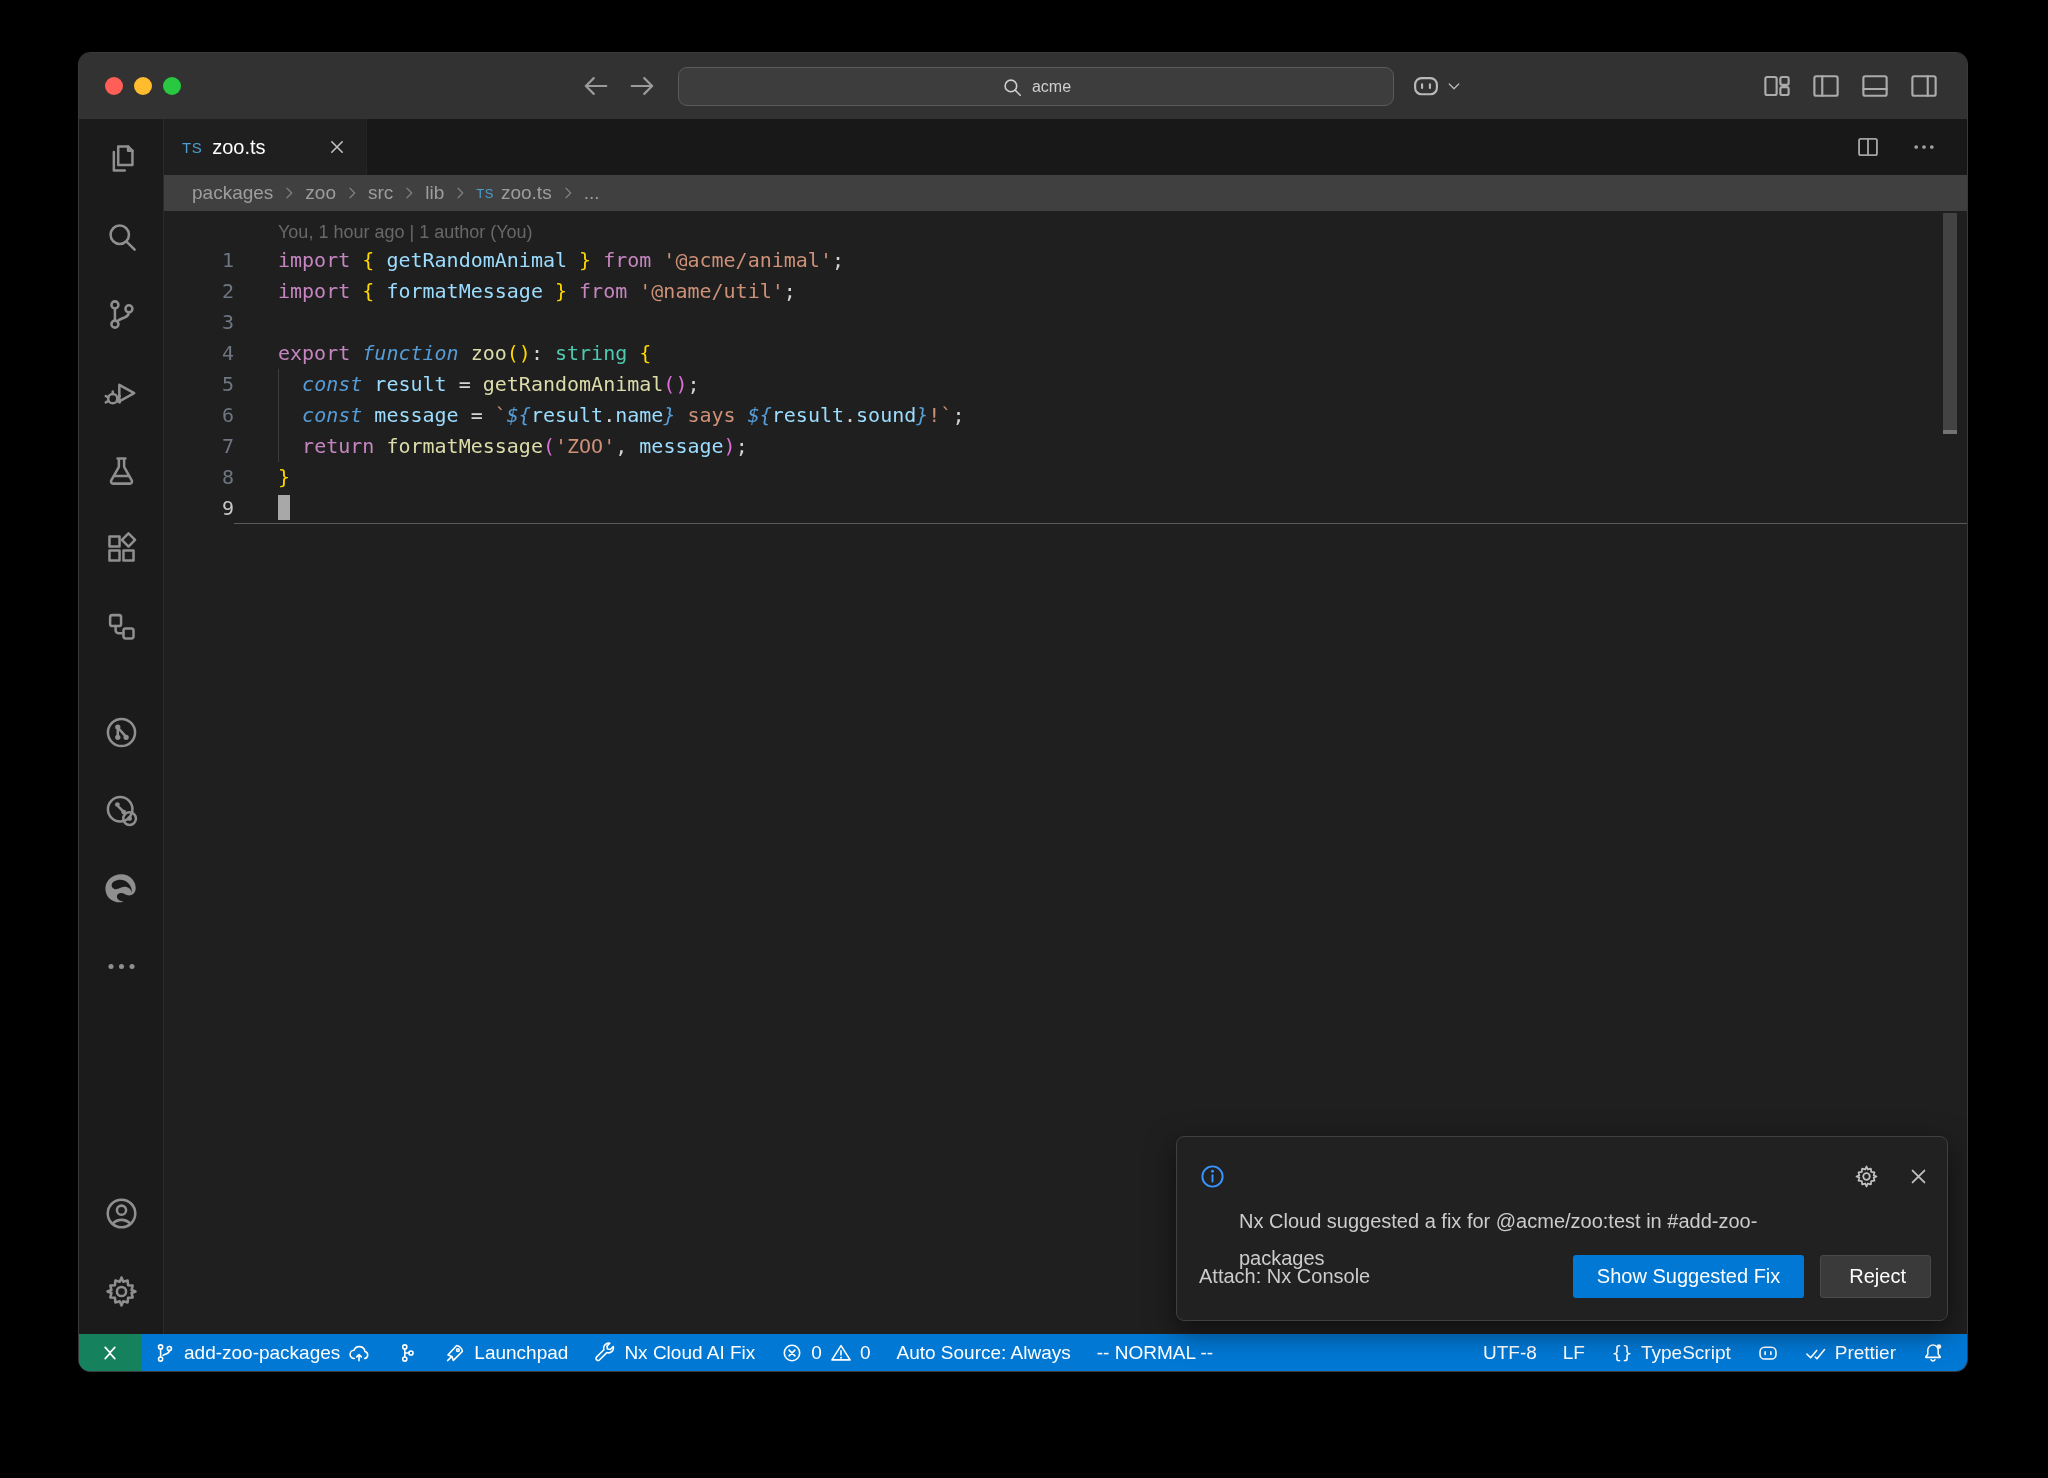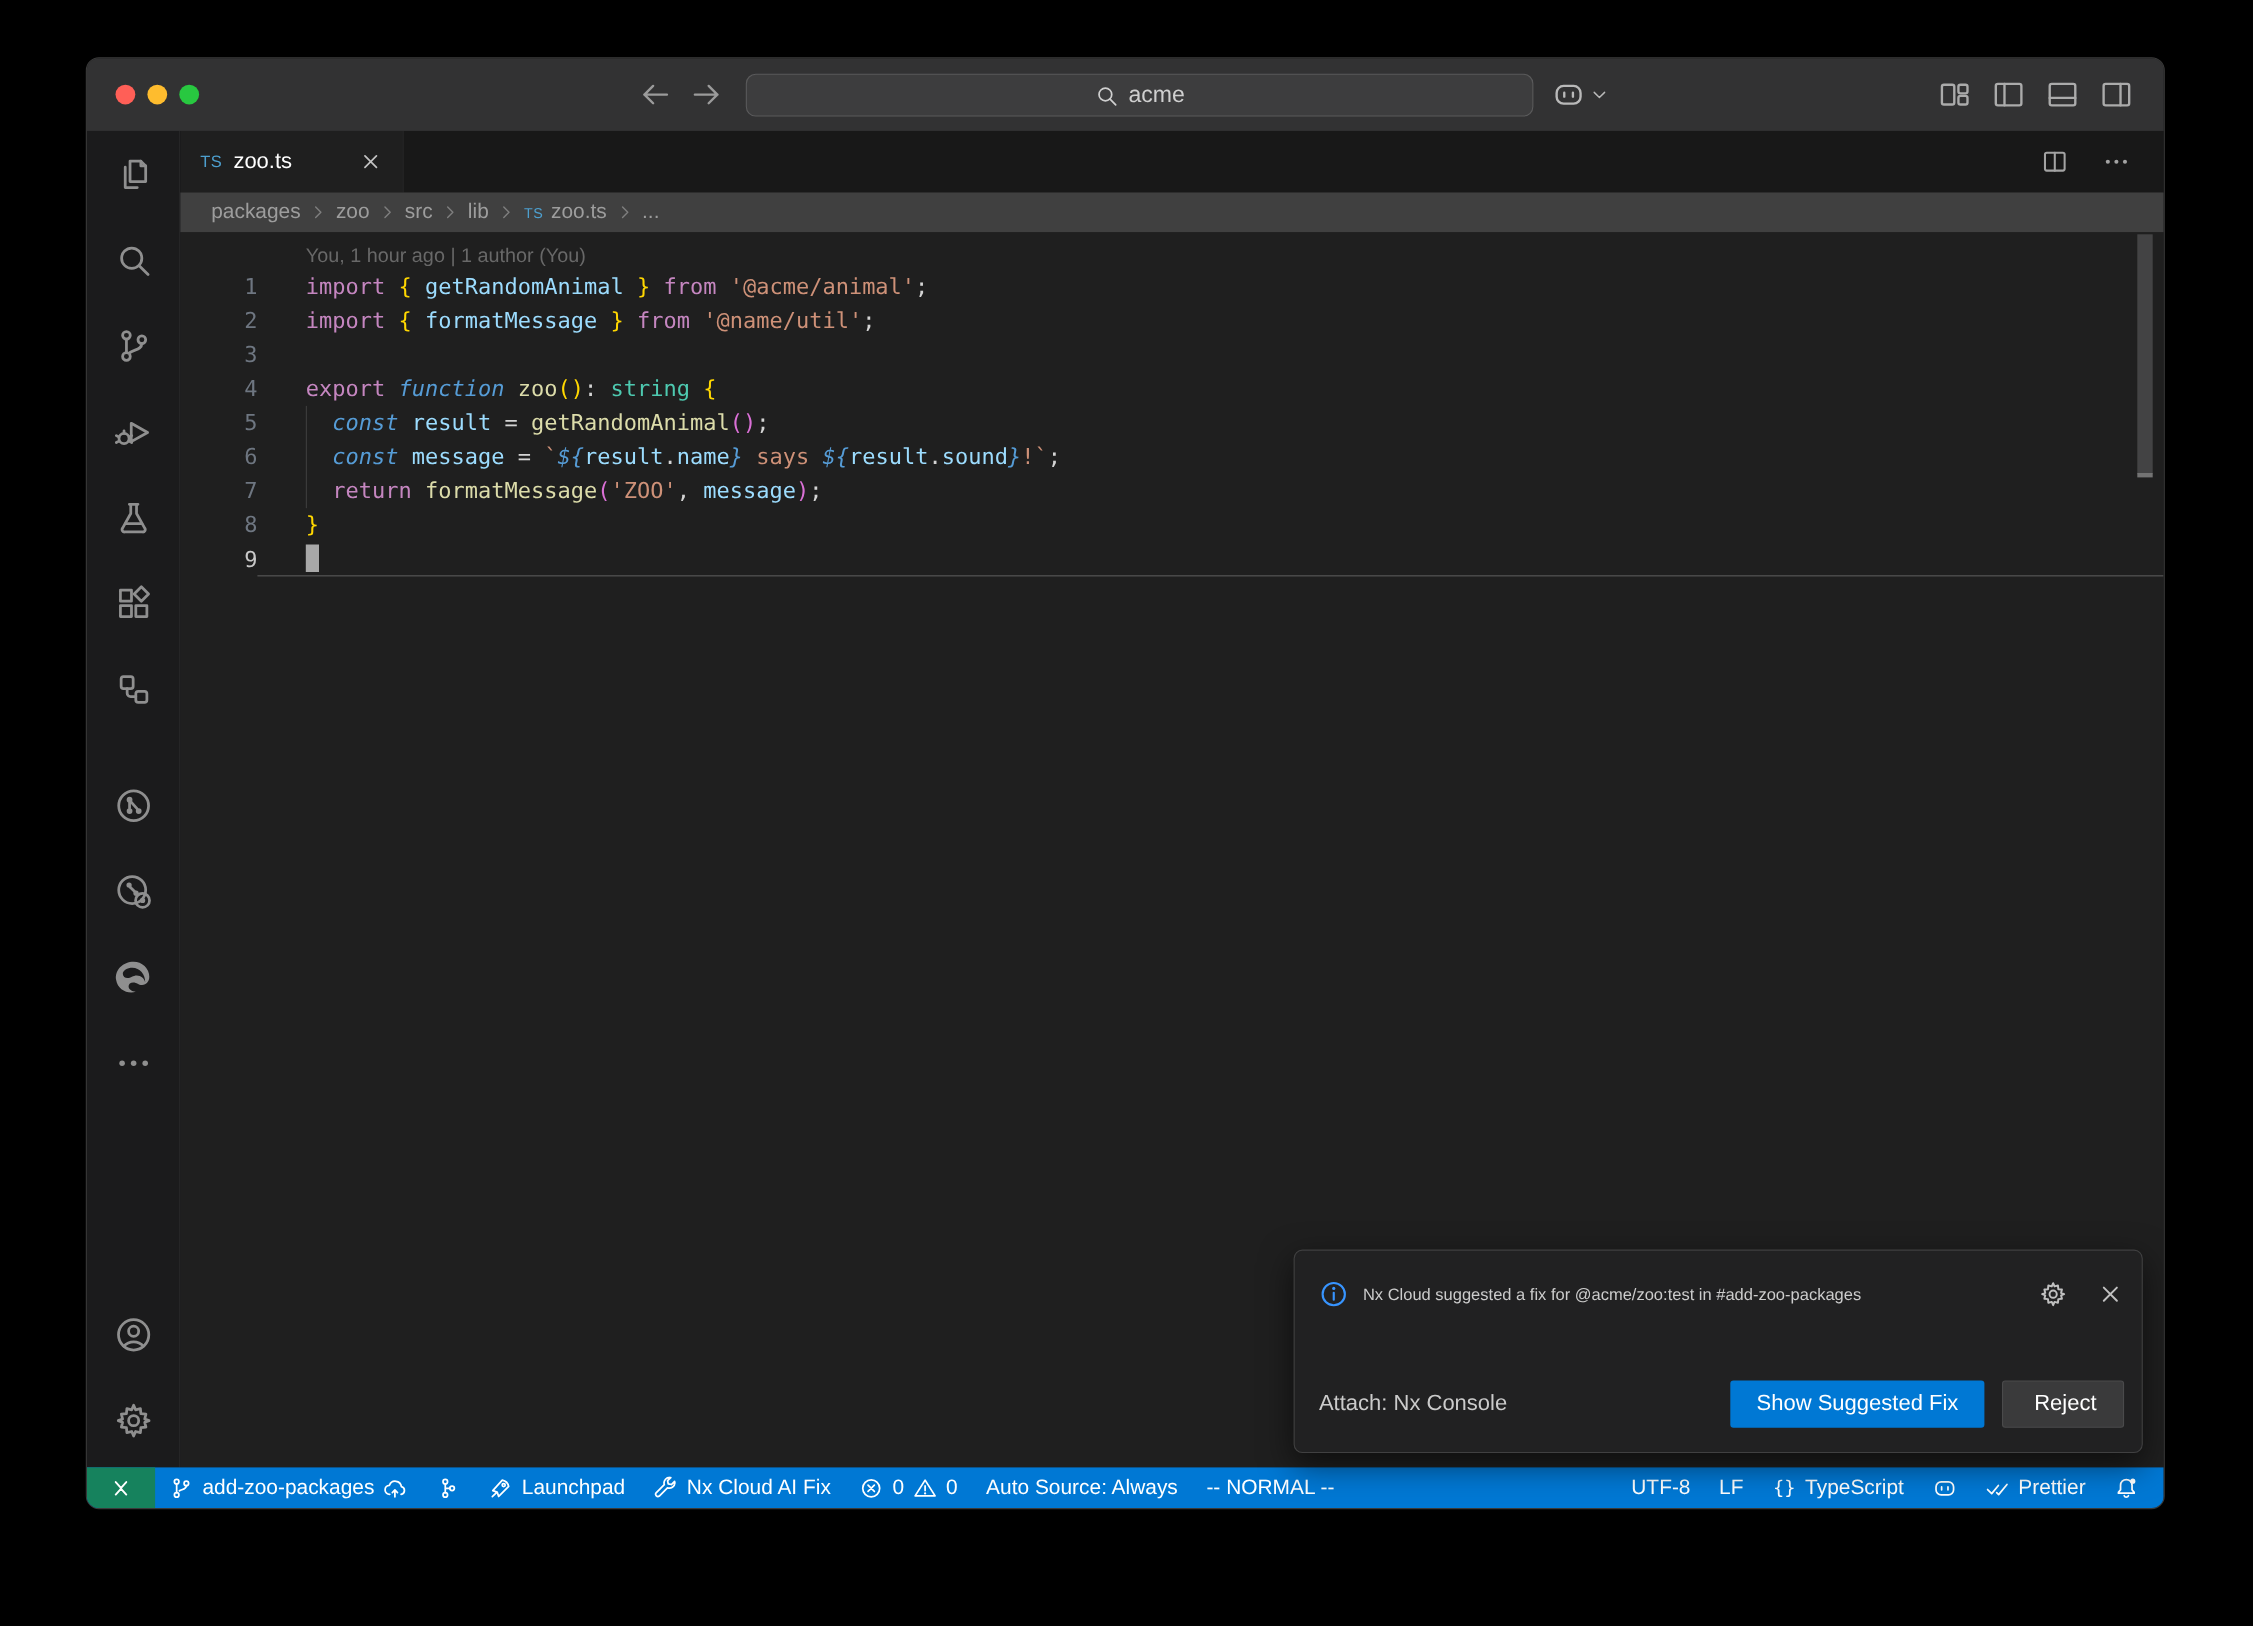--- a/index.html
+++ b/index.html
@@ -13,21 +13,21 @@
   
   .titlebar { height:66px; background:#323233; position:relative; flex:none; }
   .traffic { position:absolute; top:24px; width:18px; height:18px; border-radius:50%; }
   .tl-red    { left:26px;  background:#FF5F57; }
   .tl-yellow { left:55px;  background:#FEBC2E; }
   .tl-green  { left:84px;  background:#28C840; }
   .nav-arrow { position:absolute; top:18px; width:30px; height:30px; color:#9b9b9b; }
   .nav-back { left:502px; } .nav-fwd { left:548px; }
   .searchbox { position:absolute; left:599px; top:14px; width:716px; height:39px;
     background:#3d3d3e; border:1px solid #5a5a5b; border-radius:9px;
-    display:flex; align-items:center; justify-content:center; gap:9px; color:#cfcfcf; font-size:21px; }
+    display:flex; align-items:center; justify-content:center; gap:9px; color:#cfcfcf; font-size:16px; }
   .tb-copilot { position:absolute; left:1332px; top:18px; display:flex; align-items:center; gap:4px; color:#b9b9b9; }
   .tb-right { position:absolute; right:28px; top:18px; display:flex; gap:19px; color:#ababab; }
   .tb-right .icon, .tb-copilot .icon-lg { width:30px; height:30px; }
 
   .icon { display:inline-flex; align-items:center; justify-content:center; }
   .icon svg { width:100%; height:100%; display:block; }
 
   
   .main { flex:1; display:flex; min-height:0; }
   .activitybar { width:85px; background:#1b1b1c; border-right:1px solid #2a2a2b;
@@ -83,21 +83,21 @@
   .sb-item { display:flex; align-items:center; gap:8px; padding:0 13px; white-space:nowrap; }
   .sb-item .icon { width:22px; height:22px; }
   .txt-icon { font-family:"DejaVu Sans Mono", monospace; font-size:17px; }
 
   
   .notif { position:absolute; left:1097px; top:1083px; width:772px; height:185px;
     background:#212122; border:1px solid #404041; border-radius:8px;
     box-shadow:0 10px 30px rgba(0,0,0,.55); }
   .notif-row1 { display:flex; padding:22px 16px 0 22px; gap:13px; }
   .notif-row1 .info { width:27px; height:27px; color:#3794FF; flex:none; margin-top:4px; }
-  .notif-msg { flex:1; color:#cccccc; font-size:15px; line-height:37px; max-width:620px; }
+  .notif-msg { flex:1; color:#cccccc; font-size:20px; line-height:37px; max-width:620px;margin-top:44px; }
   .notif-gear, .notif-close { width:25px; height:25px; color:#c0c0c0; flex:none; margin-top:5px; }
   .notif-gear { margin-left:6px; }
   .notif-close { margin-left:14px; }
   .notif-row2 { position:absolute; left:22px; right:16px; bottom:22px; display:flex; align-items:center; }
   .notif-source { color:#cbcbcb; font-size:20px; }
   .notif-btns { margin-left:auto; display:flex; gap:16px; }
   .btn { height:43px; border-radius:3px; font-size:20px; display:flex; align-items:center;
     padding:0 24px; font-family:"Liberation Sans", sans-serif; border:none; cursor:pointer; }
   .btn-primary { background:#0078D4; color:#ffffff; }
   .btn-secondary { background:#3a3a3b; color:#ffffff; border:1px solid #4a4a4b;padding-left:28px; }

